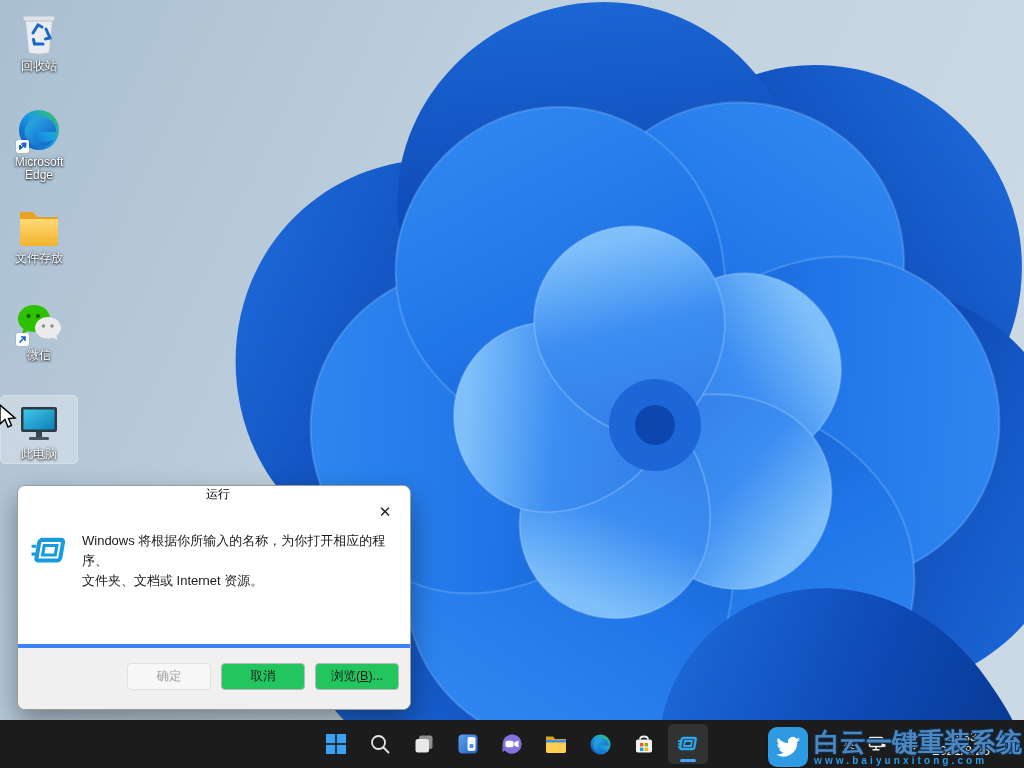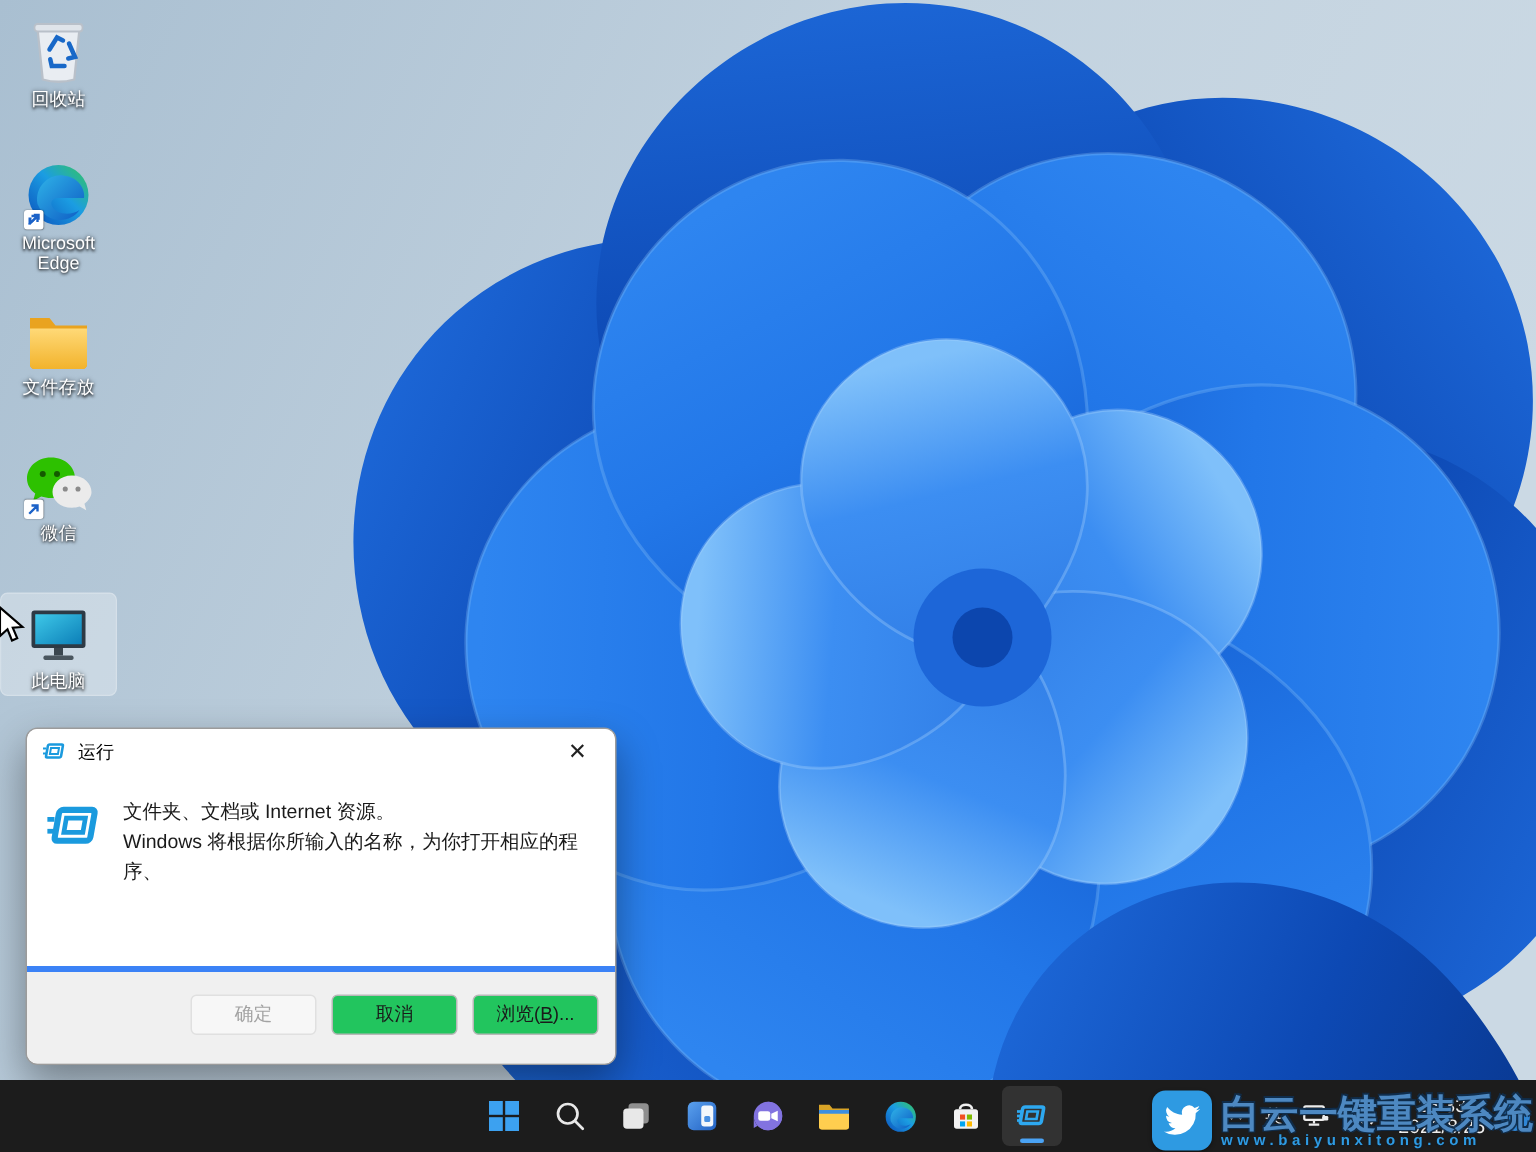--- a/index.html
+++ b/index.html
@@ -19,21 +19,21 @@
   .shortcut-badge { position:absolute; left:1px; bottom:1px; width:13px; height:13px; background:#fff; border-radius:2px;
                     display:flex; align-items:center; justify-content:center; box-shadow:0 0 1px rgba(0,0,0,.5); }
 
   
   #cursor { position:absolute; left:-4px; top:404px; z-index:30; }
 
   
   .dialog { position:absolute; left:17px; top:485px; width:394px; height:225px; background:#fff;
             border:1px solid #9b9b9b; border-radius:8px; overflow:hidden; z-index:5;
             box-shadow:0 12px 28px rgba(0,0,0,.38); font-size:13px; color:#1a1a1a; }
-  .dlg-titlebar { height:30px; display:flex; align-items:center; padding:0 10px; background:#fff; }
+  .dlg-titlebar { height:30px; display:flex; align-items:center; padding:0 10px; background:#fff;flex-direction:column; }
   .dlg-title { margin-left:8px; font-size:12px; color:#000; }
   .dlg-close { margin-left:auto; width:30px; height:24px; display:flex; align-items:center; justify-content:center;
                font-size:15px; color:#222; cursor:default; }
   .dlg-body { padding:14px 14px 0 10px; display:flex; }
   .dlg-desc { margin-left:14px; line-height:20px; padding-top:1px; }
   .dlg-open-row { display:flex; align-items:center; margin:17px 14px 0 8px; }
   .dlg-open-label { width:56px; flex:none; }
   .combo { position:relative; flex:1; height:26px; border:1px solid #4a8ac4; border-radius:2px; background:#fff; }
   .combo input { position:absolute; inset:0; border:none; outline:none; padding:0 22px 0 5px; font-size:13px; background:transparent; }
   .caret { position:absolute; left:5px; top:4px; width:1px; height:17px; background:#111; }
@@ -254,22 +254,22 @@
       <g transform="skewX(-10)" fill="none" stroke="#1a9ade" stroke-width="2.6">
         <rect x="7" y="5" width="15" height="13" rx="1.5"></rect>
         <rect x="10.5" y="8.5" width="8" height="6" stroke-width="2"></rect>
       </g>
       <g stroke="#1a9ade" stroke-width="2">
           <line x1="1" y1="9" x2="4" y2="9"></line>
           <line x1="1" y1="14" x2="4" y2="14"></line>
         </g>
     </svg>
     <div class="dlg-desc">
+      <div>Windows 将根据你所输入的名称，为你打开相应的程序、</div>
       <div>文件夹、文档或 Internet 资源。</div>
-      <div>Windows 将根据你所输入的名称，为你打开相应的程序、</div>
     </div>
   </div>
 
 
   <div class="dlg-footer">
     <button class="btn" disabled="">确定</button>
     <button class="btn">取消</button>
     <button class="btn"><span>浏览(</span><u>B</u><span>)...</span></button>
   </div>
 </div>

